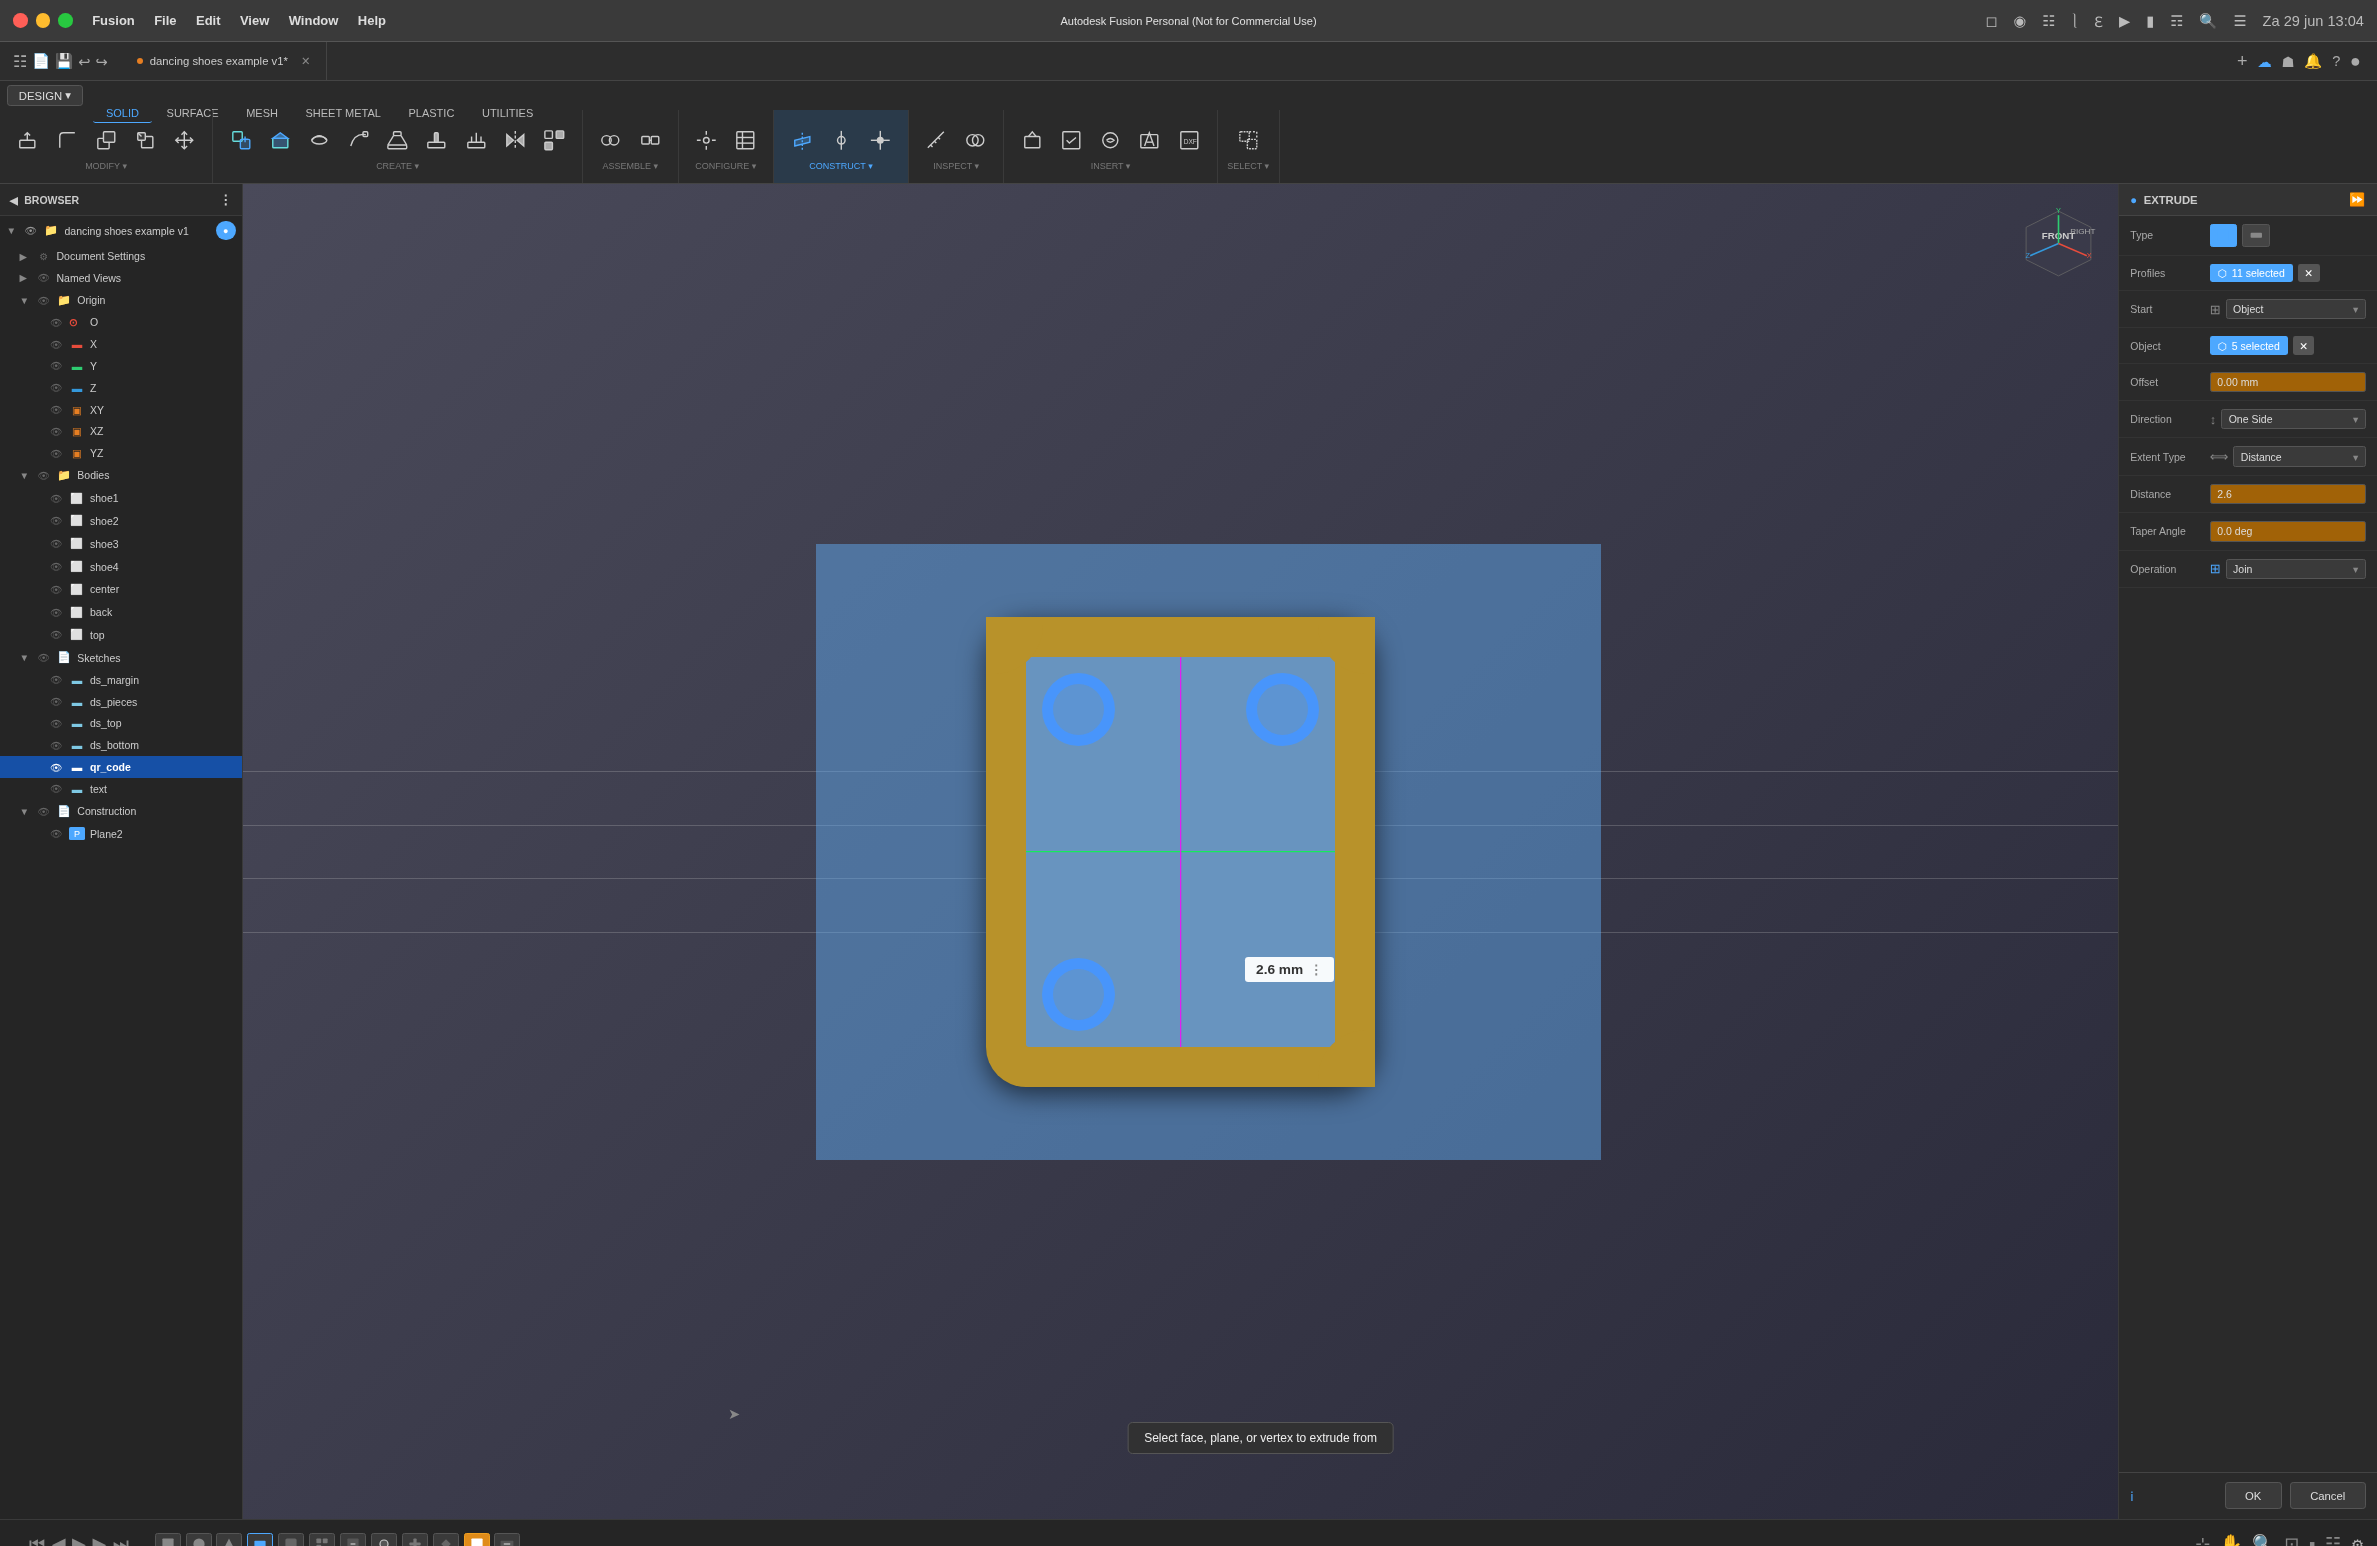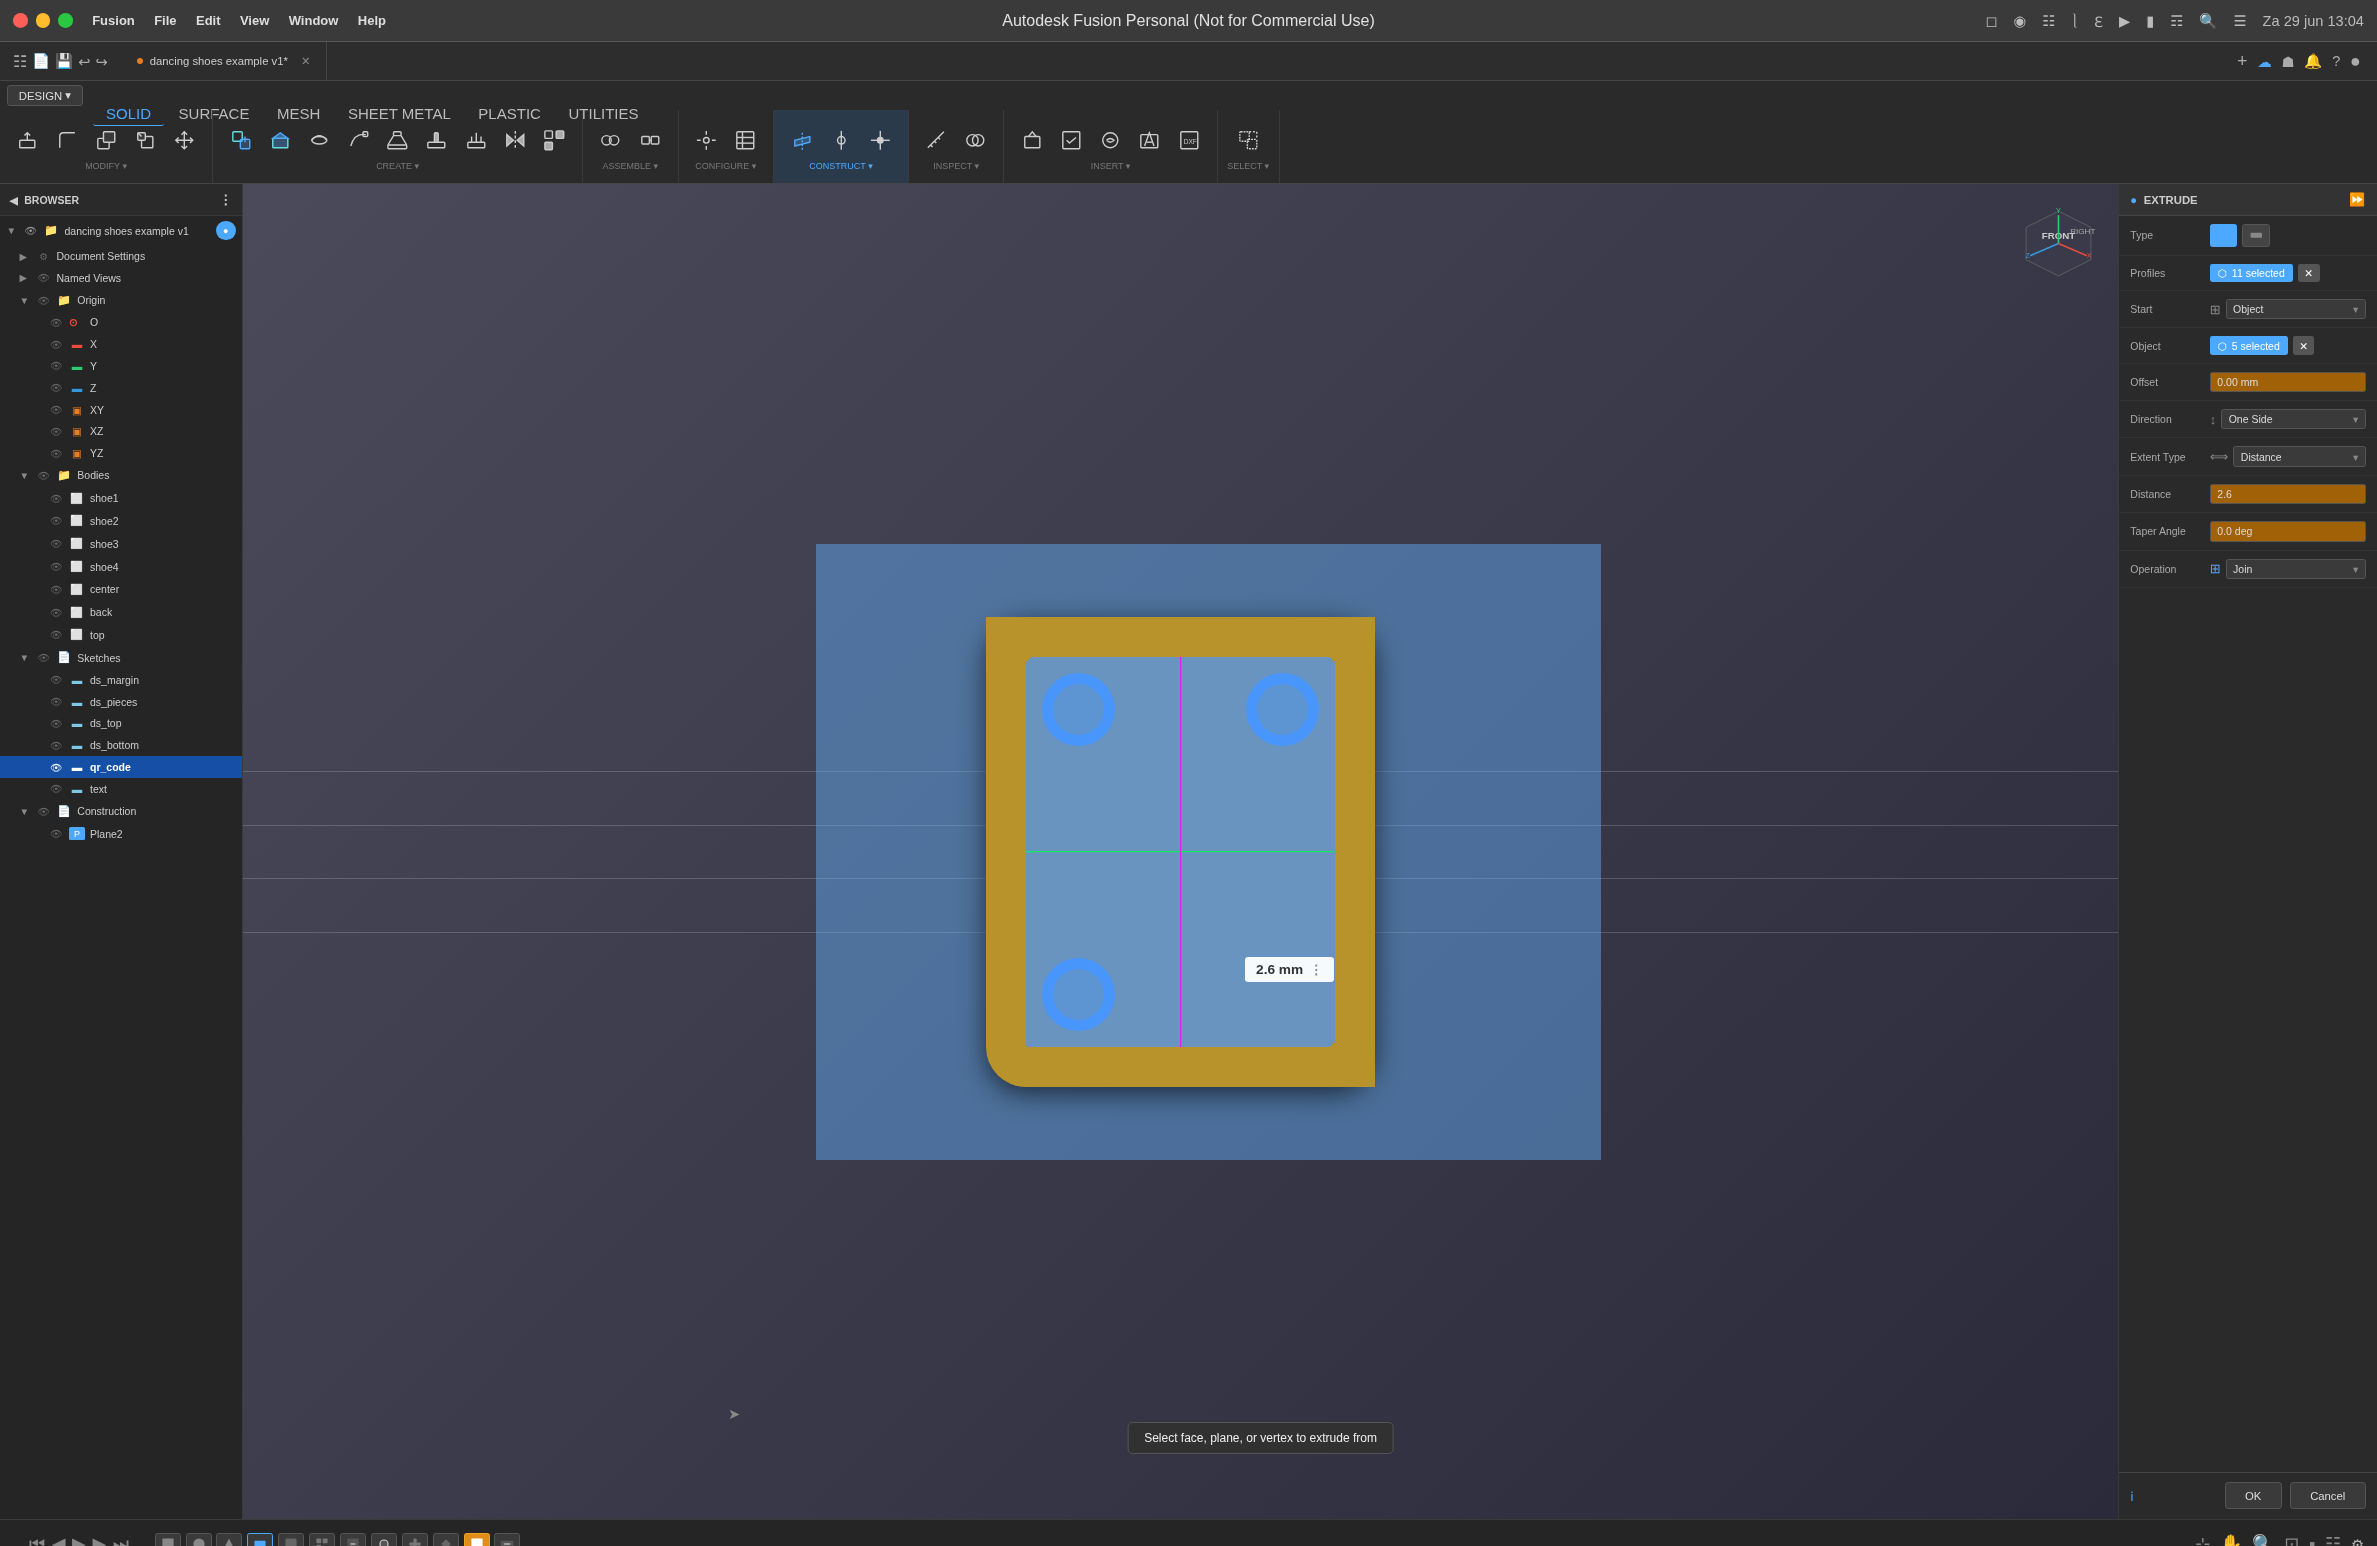--- a/index.html
+++ b/index.html
@@ -12,21 +12,21 @@
       display: flex;
       align-items: center;
       padding: 0 13px;
       position: relative;
       border-bottom: 0.8px solid #555;
     }
     .title-bar-title {
       position: absolute;
       left: 50%;
       transform: translateX(-50%);
-      font-size: 16px;
+      font-size: 11px;
       color: #e0e0e0;
       font-weight: 500;
       white-space: nowrap;
     }
     .traffic-lights { display: flex; gap: 8px; align-items: center; }
     .tl { width: 14.6px; height: 14.6px; border-radius: 50%; }
     .tl-close { background: #ff5f57; }
     .tl-min { background: #febc2e; }
     .tl-max { background: #28c840; }
     .mac-menu { display: flex; gap: 19.4px; margin-left: 19.4px; font-size: 13px; color: #ddd; }
@@ -66,21 +66,21 @@
       padding: 3.2px 11.3px;
       font-size: 11.3px;
       border-radius: 3.2px;
       cursor: pointer;
       display: flex;
       align-items: center;
       gap: 3.2px;
     }
     .tb-tab {
       padding: 3.2px 13px;
-      font-size: 15px;
+      font-size: 11px;
       color: #bbb;
       cursor: pointer;
       border-radius: 2.4px;
       margin-top: 36px;
     }
     .tb-tab.active { color: #4da8ff; border-bottom: 1.6px solid #4da8ff; }
 
     
     .main-area {
       display: flex;

